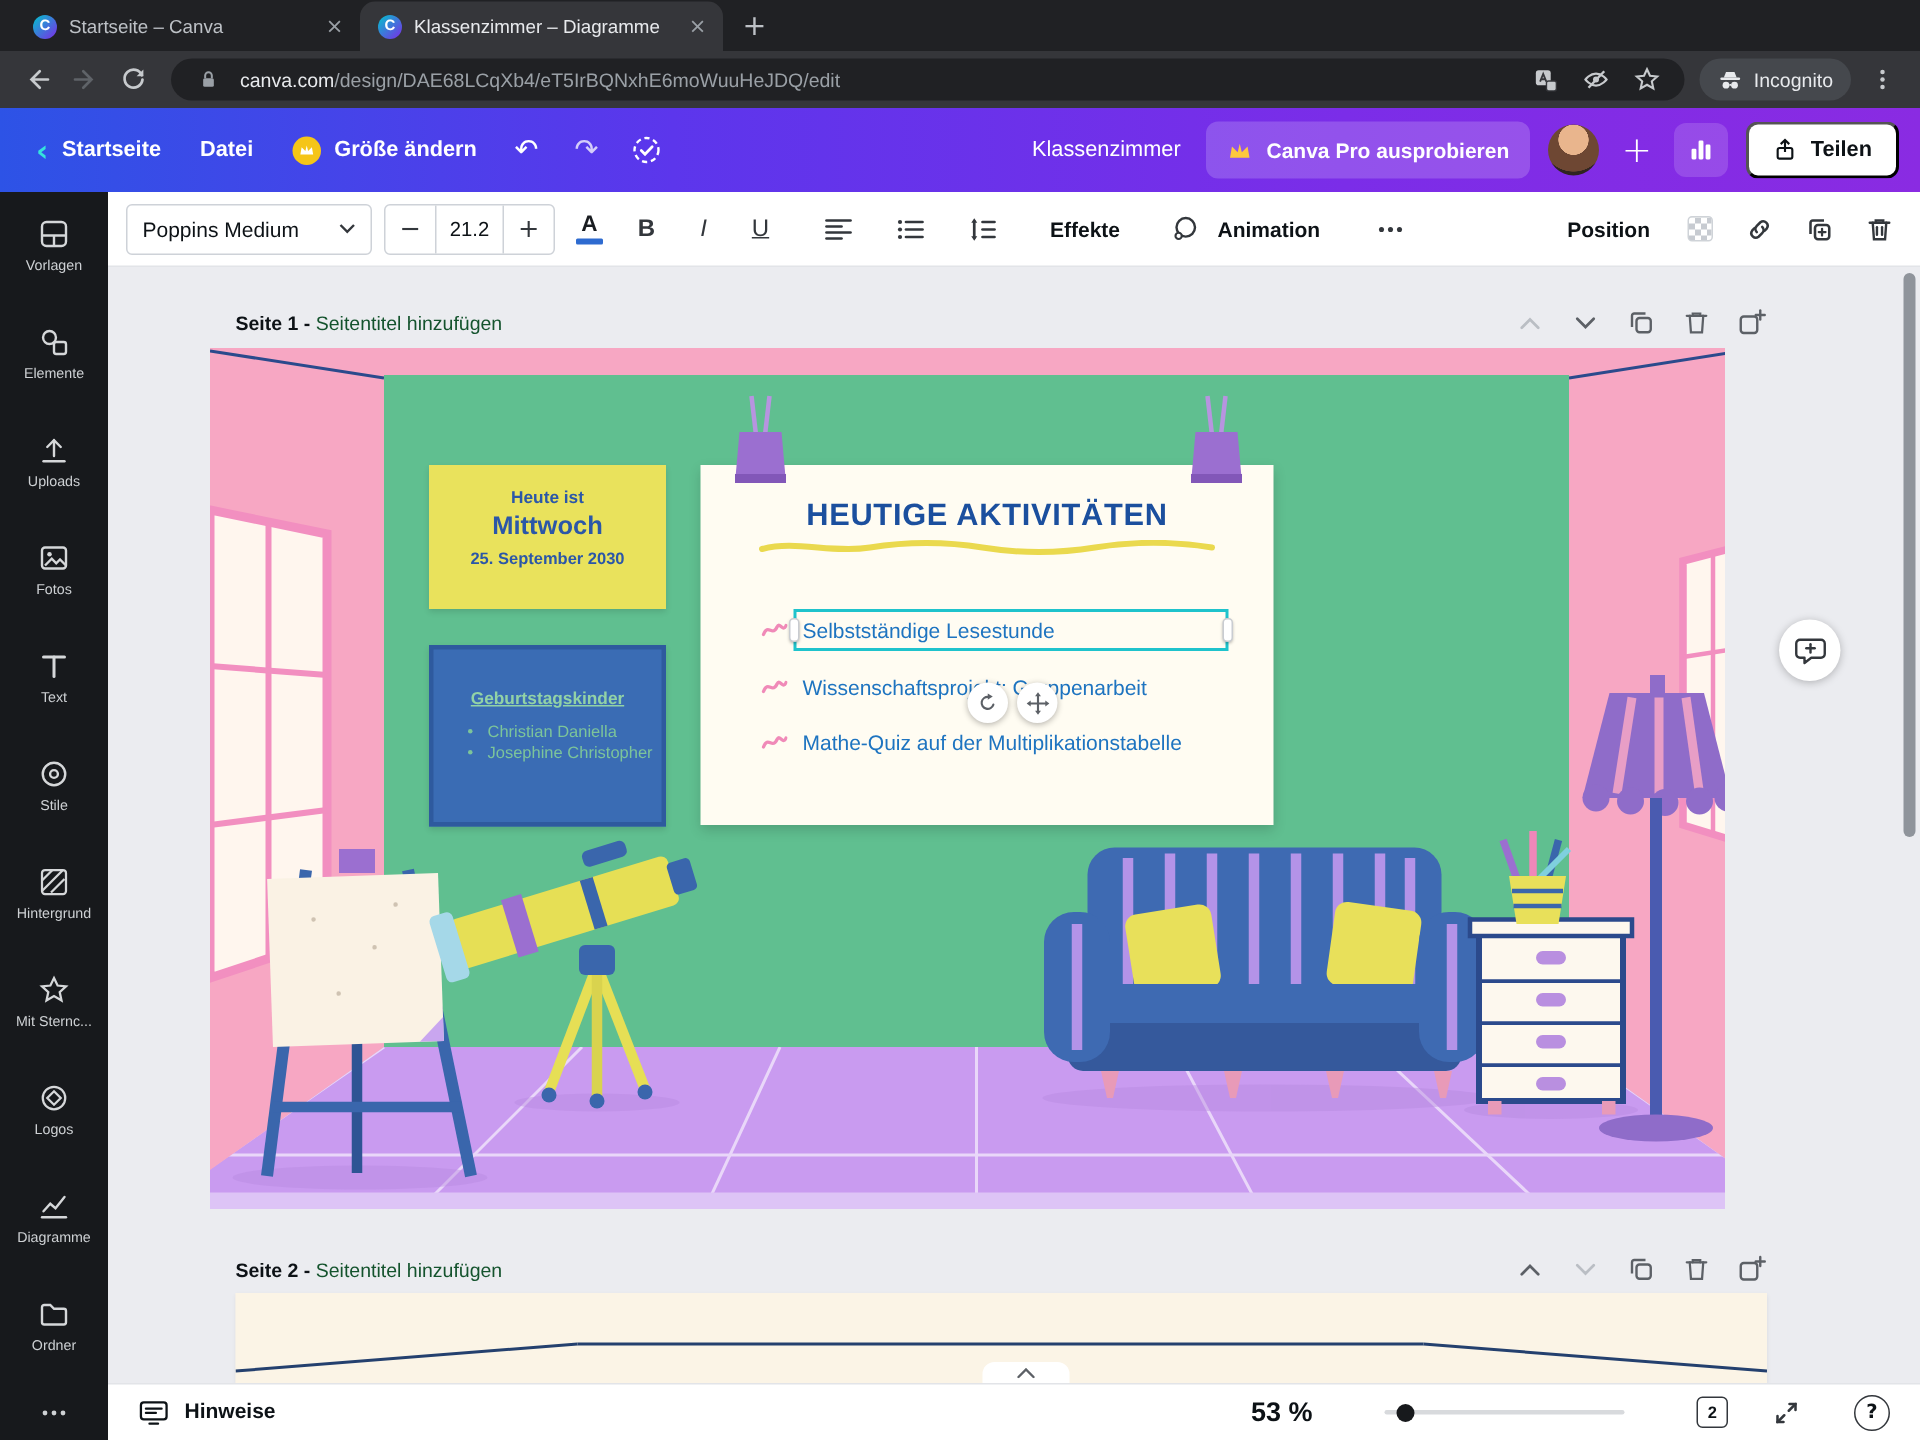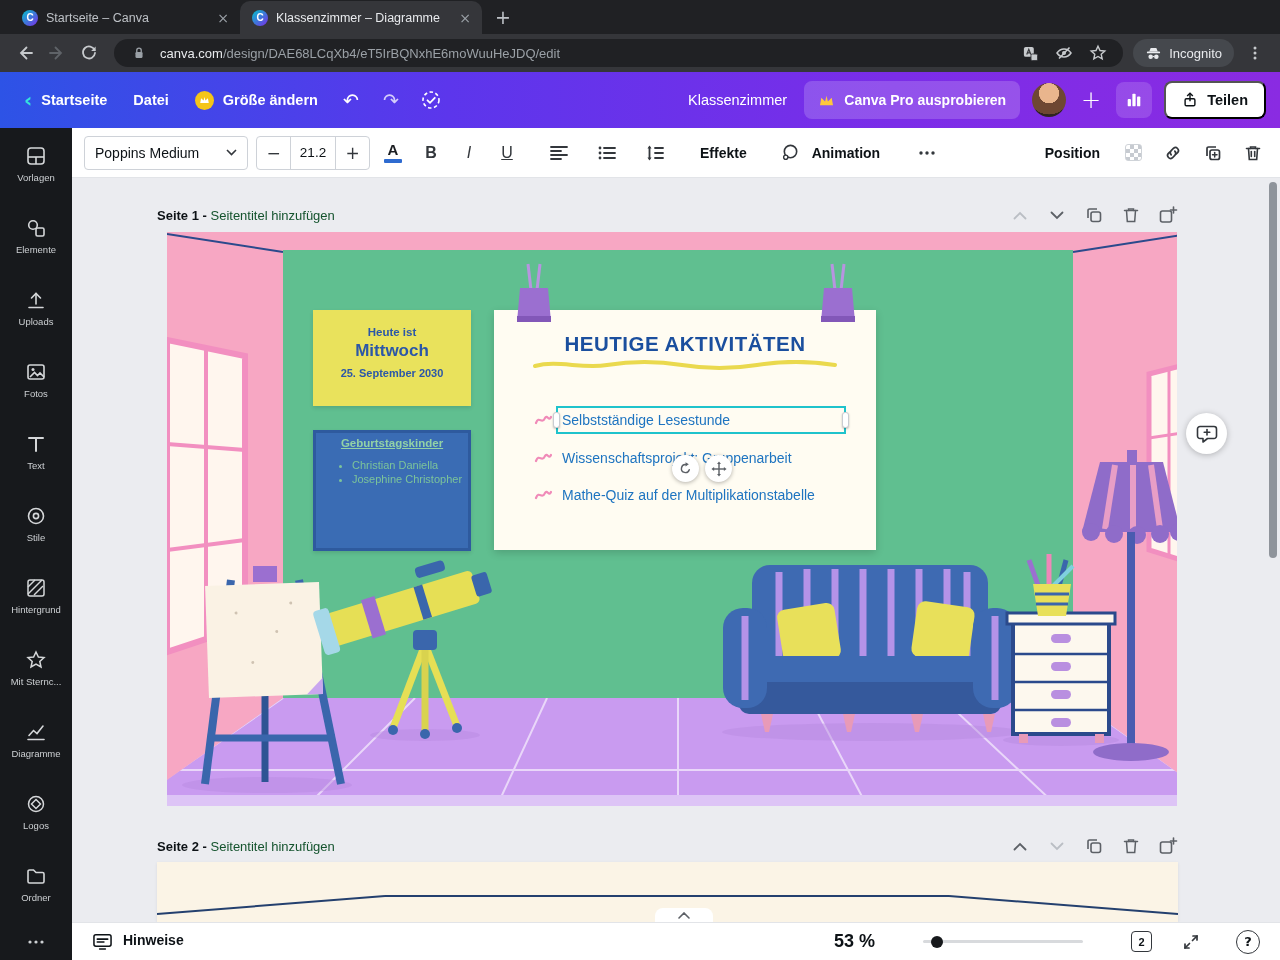--- a/index.html
+++ b/index.html
@@ -87,31 +87,31 @@
 
   
   .canvas{position:absolute;left:72px;top:178px;width:1208px;height:744px;background:#ebecf0;overflow:hidden}
   .page-row{position:absolute;left:85px;width:1021px;height:26px;display:flex;
             align-items:center;justify-content:space-between}
   .page-label{font-size:13px;color:#0d1216;font-weight:700}
   .page-label .sub{color:#14532d;font-weight:400}
   .pcontrols{display:flex;gap:17px;align-items:center}
   .pc{width:20px;height:20px;display:flex;align-items:center;justify-content:center}
 
-  .design{position:absolute;left:95px;top:54px;width:1010px;height:574px;overflow:hidden;background:#d946ef}
+  .design{position:absolute;left:68px;top:54px;width:1010px;height:574px;overflow:hidden;background:#d946ef}
   .room{position:absolute;left:0;top:0}
 
   .date-note{position:absolute;left:146px;top:78px;width:158px;height:96px;background:#e9e25c;
              color:#2b57a8;text-align:center;padding-top:16px;box-shadow:0 2px 4px rgba(0,0,0,.12);z-index:2}
   .date-note .l1{font-size:11.5px;font-weight:700}
   .date-note .l2{font-size:17px;font-weight:800;margin-top:3px}
   .date-note .l3{font-size:11px;font-weight:600;margin-top:6px}
 
   .bboard{position:absolute;left:146px;top:198px;width:158px;height:121px;background:#3a6cb4;
-          border:3px solid #2e5a9e;padding-top:4px;box-shadow:0 2px 4px rgba(0,0,0,.12);z-index:2}
+          border:3px solid #2e5a9e;padding-top:27px;box-shadow:0 2px 4px rgba(0,0,0,.12);z-index:2}
   .bboard .btitle{color:#92d2a6;font-size:11.5px;text-align:center;text-decoration:underline;font-weight:600}
   .bboard ul{margin:9px 0 0 36px;color:#7cc49a;font-size:11px;line-height:1.3}
 
   .poster{position:absolute;left:327px;top:78px;width:382px;height:240px;background:#fffcf2;
           box-shadow:0 3px 8px rgba(0,0,0,.16);z-index:2}
   .ptitle{margin-top:22px;text-align:center;font-size:20.5px;font-weight:800;color:#1b4f9e;letter-spacing:.5px}
   .squiggle{display:block;margin:4px auto 0}
   .activity{position:absolute;left:40px;display:flex;align-items:center;gap:10px;
             font-size:14px;color:#1e74c0;font-weight:500;white-space:nowrap}
   .a1{top:102px}.a2{top:140px}.a3{top:177px}
@@ -468,35 +468,35 @@
     <span class="lbl">Hintergrund</span>
   </div>
   <div class="snav">
     <svg width="22" height="22" viewBox="0 0 22 22">
         <path d="M11 3l2.4 5 5.6.6-4.2 3.8 1.2 5.6-5-3-5 3 1.2-5.6L3 8.6 8.6 8z" stroke="#d5d7d9" stroke-width="1.5" fill="none"></path>
       </svg>
     <span class="lbl">Mit Sternc...</span>
   </div>
   <div class="snav">
     <svg width="22" height="22" viewBox="0 0 22 22">
+        <g stroke="#d5d7d9" stroke-width="1.5" fill="none">
+          <circle cx="11" cy="11" r="7.5"></circle>
+          <path d="M11 6.5l4.5 4.5-4.5 4.5L6.5 11z"></path>
+        </g>
+      </svg>
+    <span class="lbl">Logos</span>
+  </div>
+  <div class="snav">
+    <svg width="22" height="22" viewBox="0 0 22 22">
         <g stroke="#d5d7d9" stroke-width="1.6" fill="none" stroke-linecap="round">
           <path d="M3 18.5h16"></path>
           <polyline points="4,14.5 8.5,9.5 12,12.5 18,5"></polyline>
         </g>
       </svg>
     <span class="lbl">Diagramme</span>
-  </div>
-  <div class="snav">
-    <svg width="22" height="22" viewBox="0 0 22 22">
-        <g stroke="#d5d7d9" stroke-width="1.5" fill="none">
-          <circle cx="11" cy="11" r="7.5"></circle>
-          <path d="M11 6.5l4.5 4.5-4.5 4.5L6.5 11z"></path>
-        </g>
-      </svg>
-    <span class="lbl">Logos</span>
   </div>
   <div class="snav">
     <svg width="22" height="22" viewBox="0 0 22 22">
         <path d="M3 6.5A1.5 1.5 0 0 1 4.5 5h4L11 7.5h6.5A1.5 1.5 0 0 1 19 9v7.5a1.5 1.5 0 0 1-1.5 1.5h-13A1.5 1.5 0 0 1 3 16.5z" stroke="#d5d7d9" stroke-width="1.6" fill="none"></path>
       </svg>
     <span class="lbl">Ordner</span>
   </div>
   <div class="smore">
     <svg width="18" height="6" viewBox="0 0 18 6">
         <circle cx="3" cy="3" r="1.6" fill="#cdd0d3"></circle>

